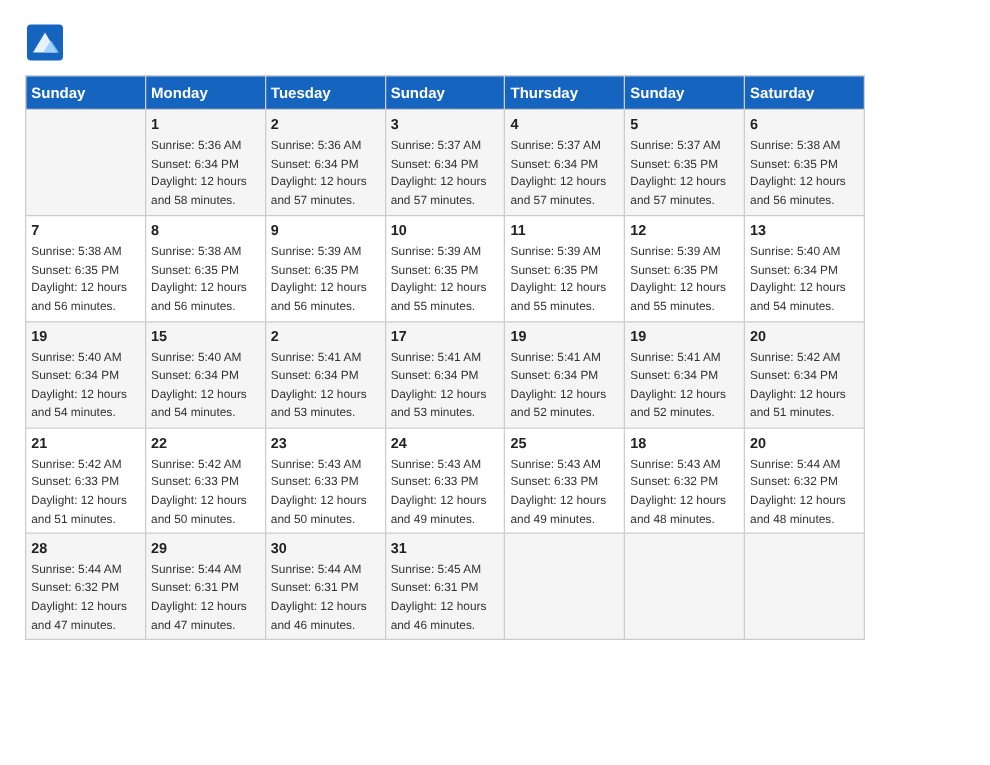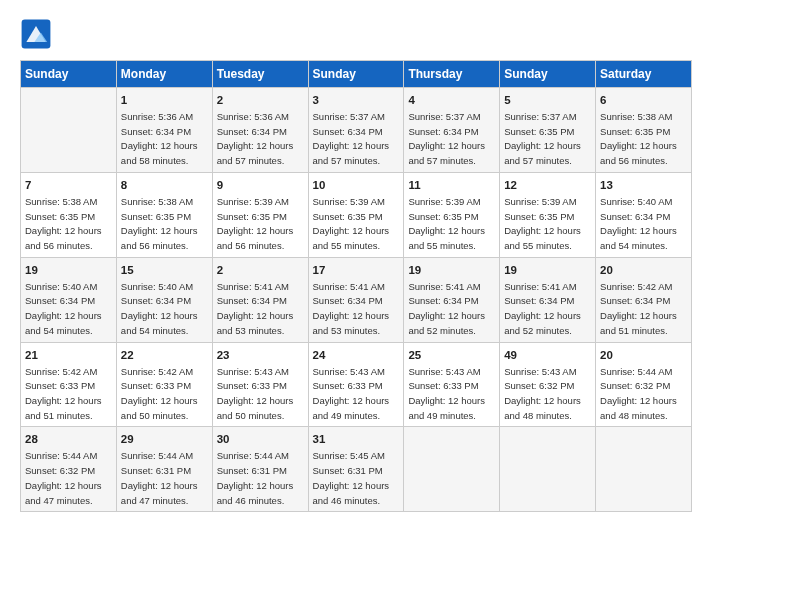--- a/index.html
+++ b/index.html
@@ -219,21 +219,21 @@
 Daylight: 12 hours
 and 50 minutes.</span></td>
           <td><span class="day-num">24</span><span class="cell-info" style="white-space: pre-line;">Sunrise: 5:43 AM
 Sunset: 6:33 PM
 Daylight: 12 hours
 and 49 minutes.</span></td>
           <td><span class="day-num">25</span><span class="cell-info" style="white-space: pre-line;">Sunrise: 5:43 AM
 Sunset: 6:33 PM
 Daylight: 12 hours
 and 49 minutes.</span></td>
-          <td><span class="day-num">49</span><span class="cell-info" style="white-space: pre-line;">Sunrise: 5:43 AM
+          <td><span class="day-num">18</span><span class="cell-info" style="white-space: pre-line;">Sunrise: 5:43 AM
 Sunset: 6:32 PM
 Daylight: 12 hours
 and 48 minutes.</span></td>
           <td><span class="day-num">20</span><span class="cell-info" style="white-space: pre-line;">Sunrise: 5:44 AM
 Sunset: 6:32 PM
 Daylight: 12 hours
 and 48 minutes.</span></td>
         </tr>
         <tr>
           <td><span class="day-num">28</span><span class="cell-info" style="white-space: pre-line;">Sunrise: 5:44 AM

